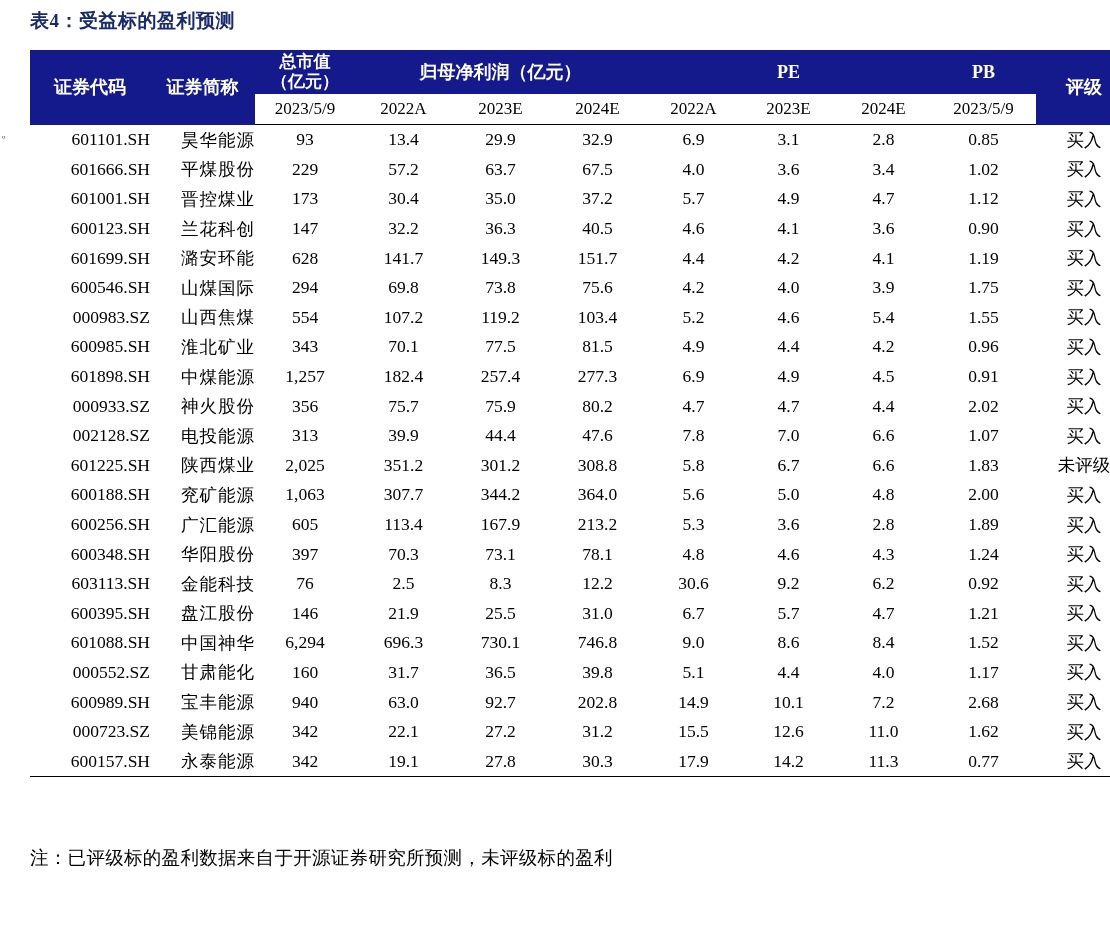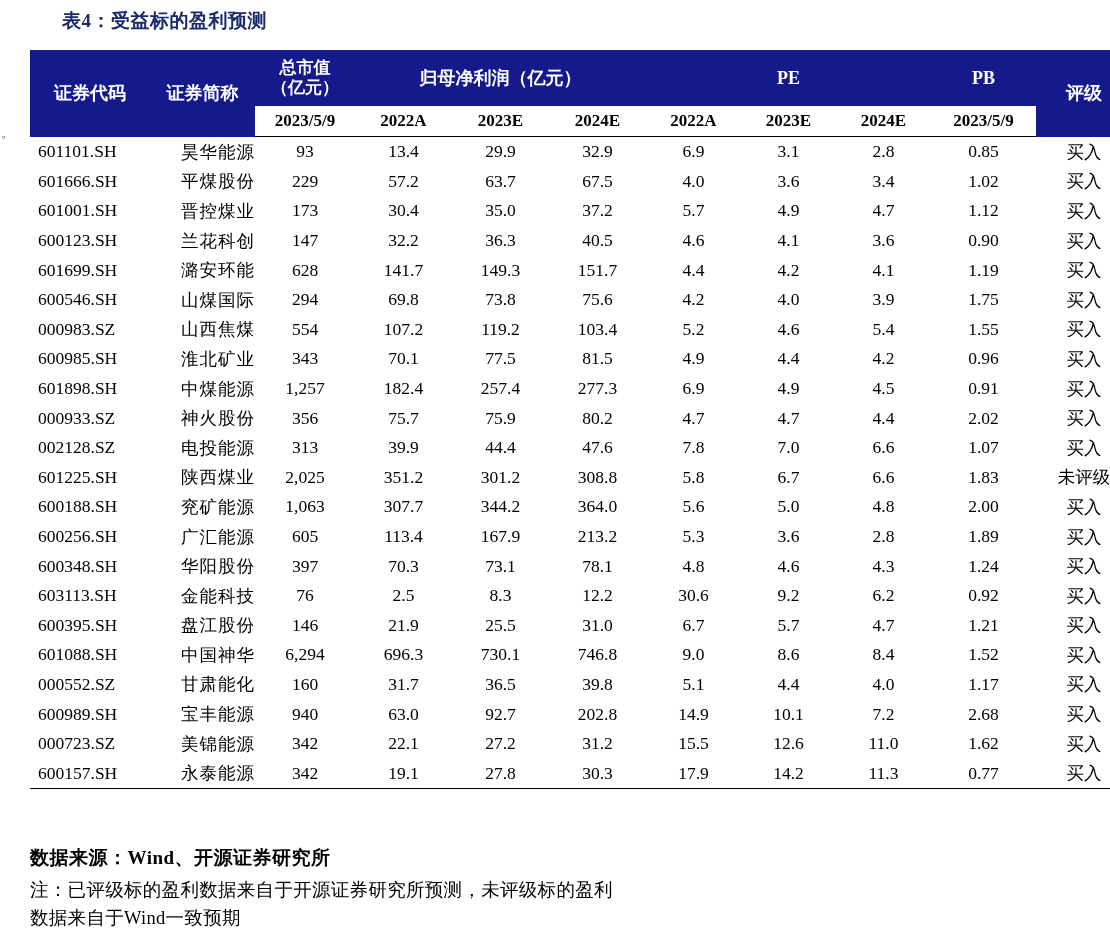--- a/index.html
+++ b/index.html
@@ -23,21 +23,20 @@
   }
   .caption {
     position: absolute;
     left: 30px;
     top: 8px;
     font-size: 19px;
     font-weight: bold;
     color: #1a2a6c;
     letter-spacing: 0.5px;
     white-space: nowrap;
-    margin-left: 32px;
   }
   .stray-mark {
     position: absolute;
     left: 2px;
     top: 133px;
     font-size: 11px;
     color: #555;
   }
   table.main {
     position: absolute;
@@ -53,45 +52,45 @@
     margin: 0;
   }
   
   thead tr.band th {
     background: #141a8c;
     color: #ffffff;
     font-weight: bold;
     font-size: 18px;
     text-align: center;
     vertical-align: middle;
-    height: 56px;
+    height: 44px;
     line-height: 1.15;
     border: none;
   }
   thead tr.band th.two-line {
     font-size: 17px;
   }
   thead tr.subhead th {
     background: #ffffff;
     color: #000000;
-    font-weight: bold;
+    font-weight: normal;
     font-size: 17px;
     text-align: center;
     height: 30px;
     border-bottom: 1.5px solid #000000;
   }
   tbody td {
     height: 29.6px;
     text-align: center;
     font-size: 17.5px;
     border: none;
     white-space: nowrap;
   }
   tbody td.code {
-    text-align: left;
+    text-align: right;
     padding-left: 8px;
   }
   tbody td.name {
     text-align: right;
     padding-left: 10px;
     letter-spacing: 1px;
   }
   tbody tr:last-child td {
     border-bottom: 1.5px solid #000000;
   }
@@ -453,18 +452,16 @@
           <td>17.9</td>
           <td>14.2</td>
           <td>11.3</td>
           <td>0.77</td>
           <td>买入</td>
         </tr>
       </tbody>
   </table>
 
   <div class="footer">
-    <div class="source">数据来源：Wind、开源证券研究所</div>
     <div class="note">注：已评级标的盈利数据来自于开源证券研究所预测，未评级标的盈利</div>
-    <div class="note">数据来自于Wind一致预期</div>
   </div>
 
 </div>
 
 </body></html>

